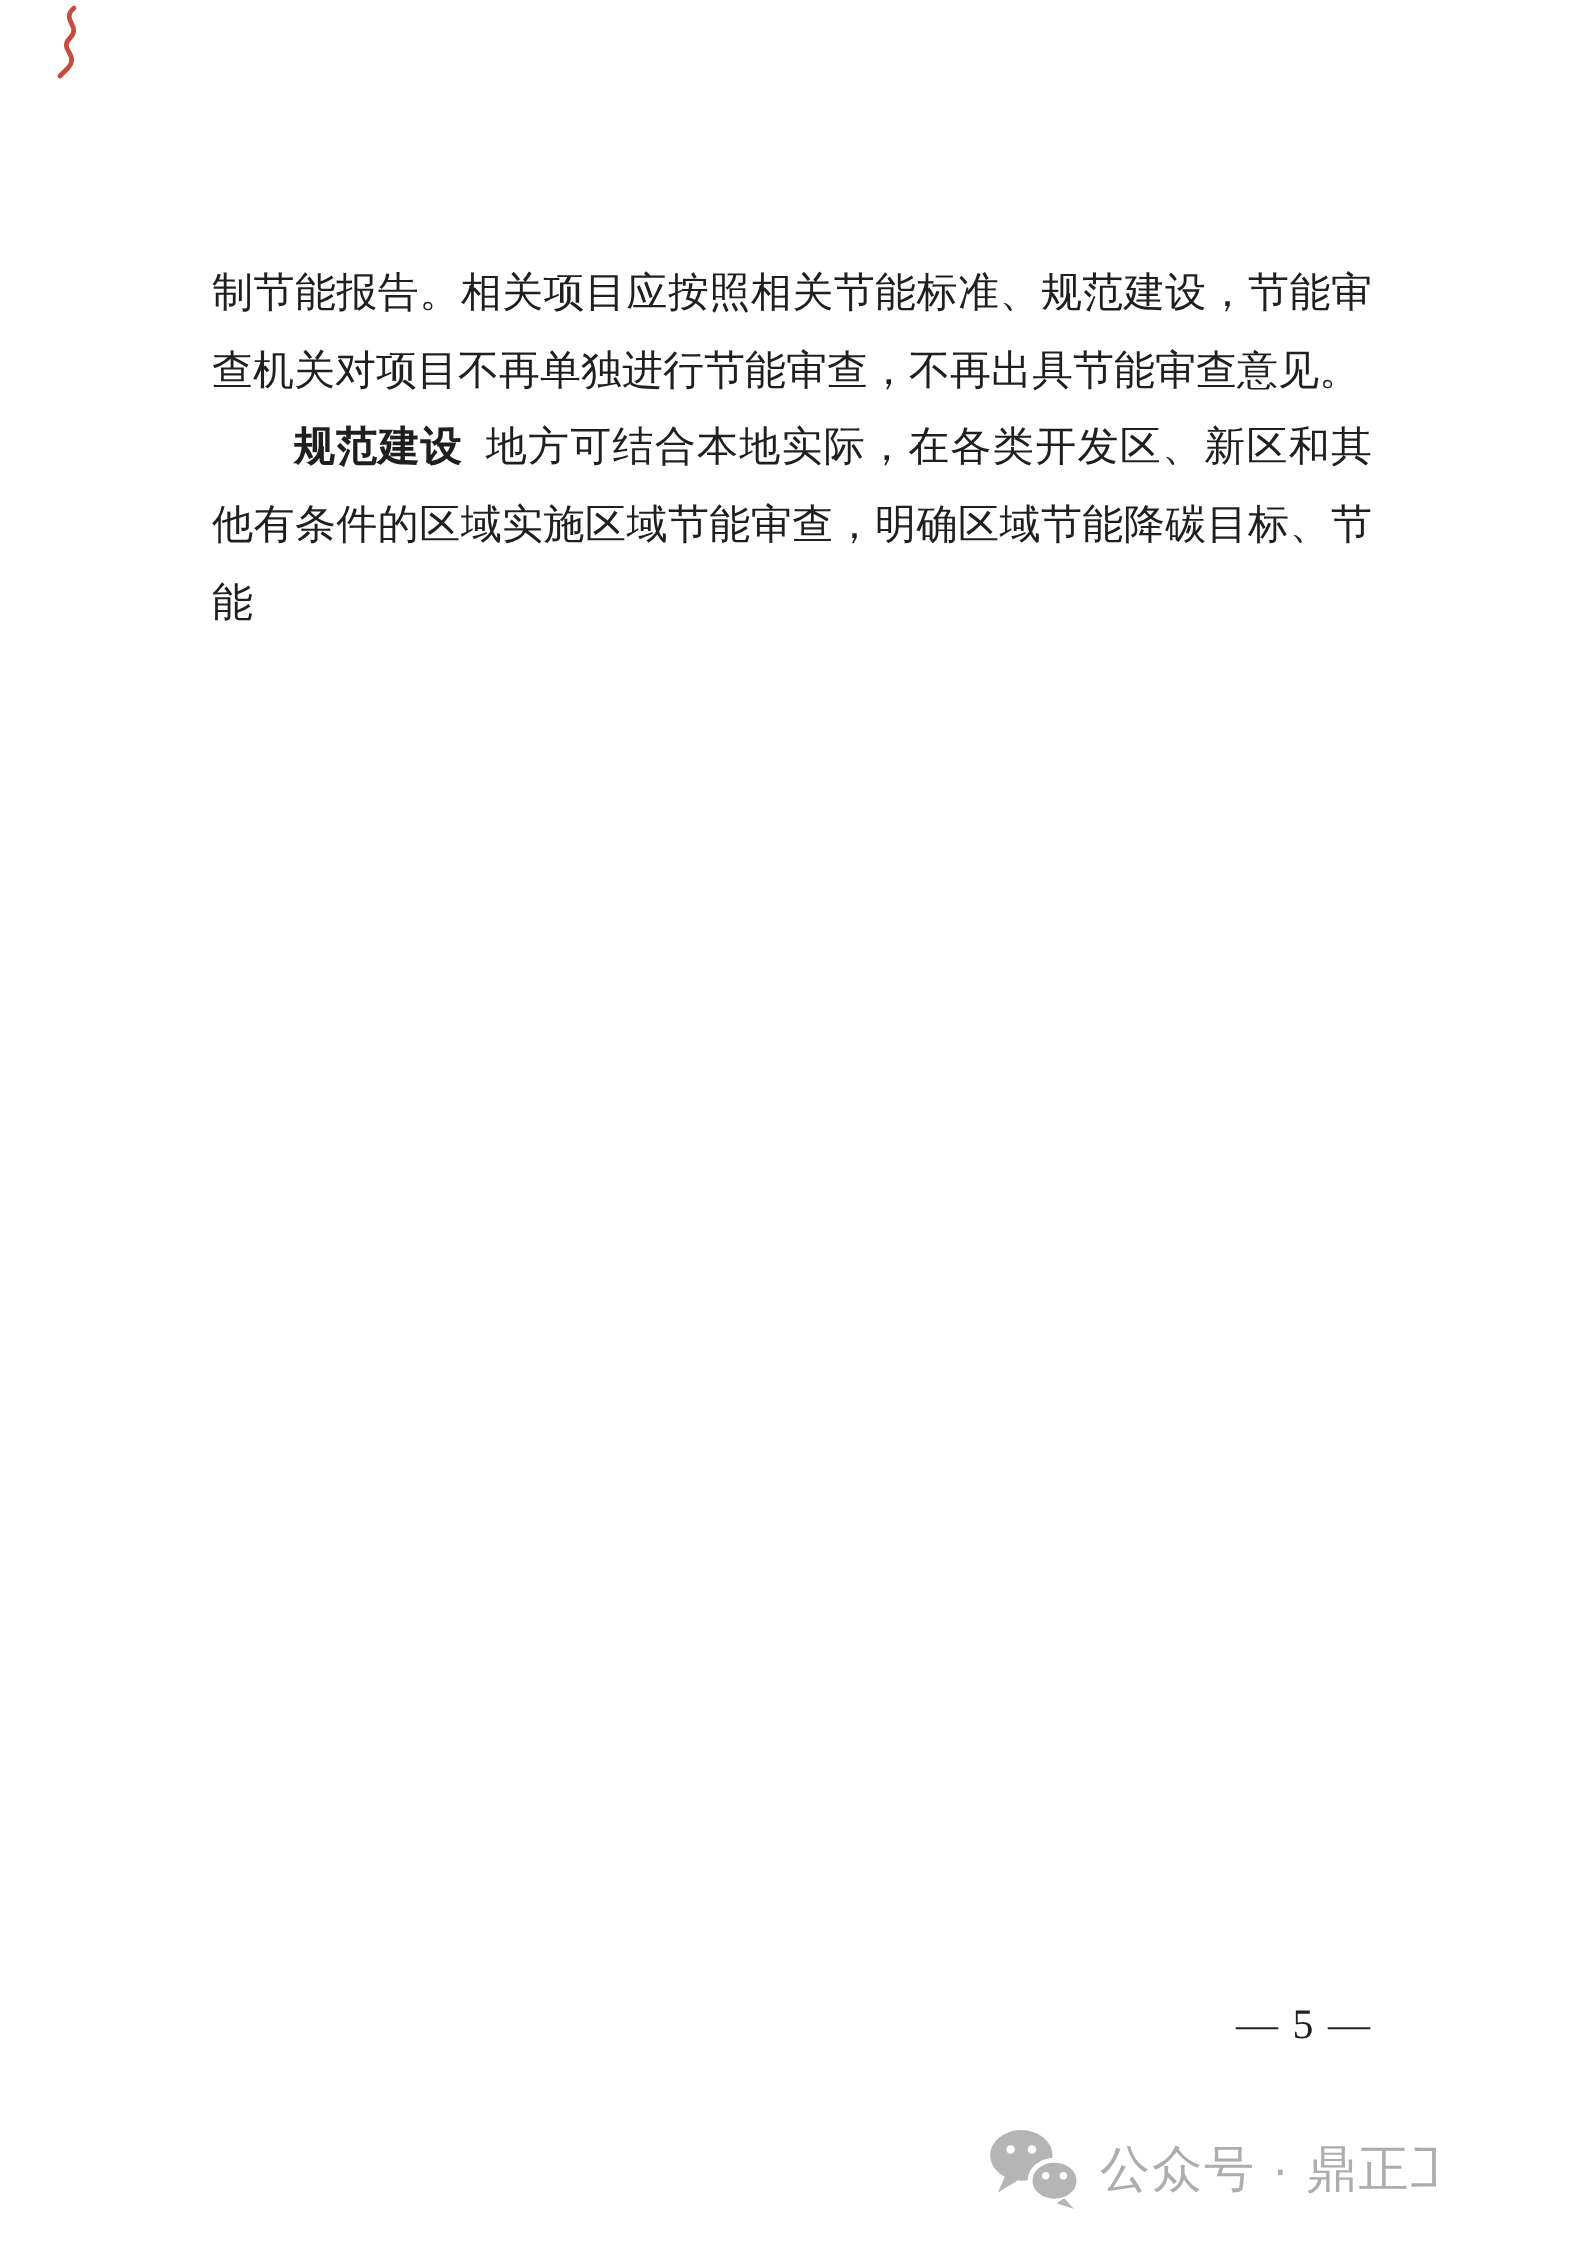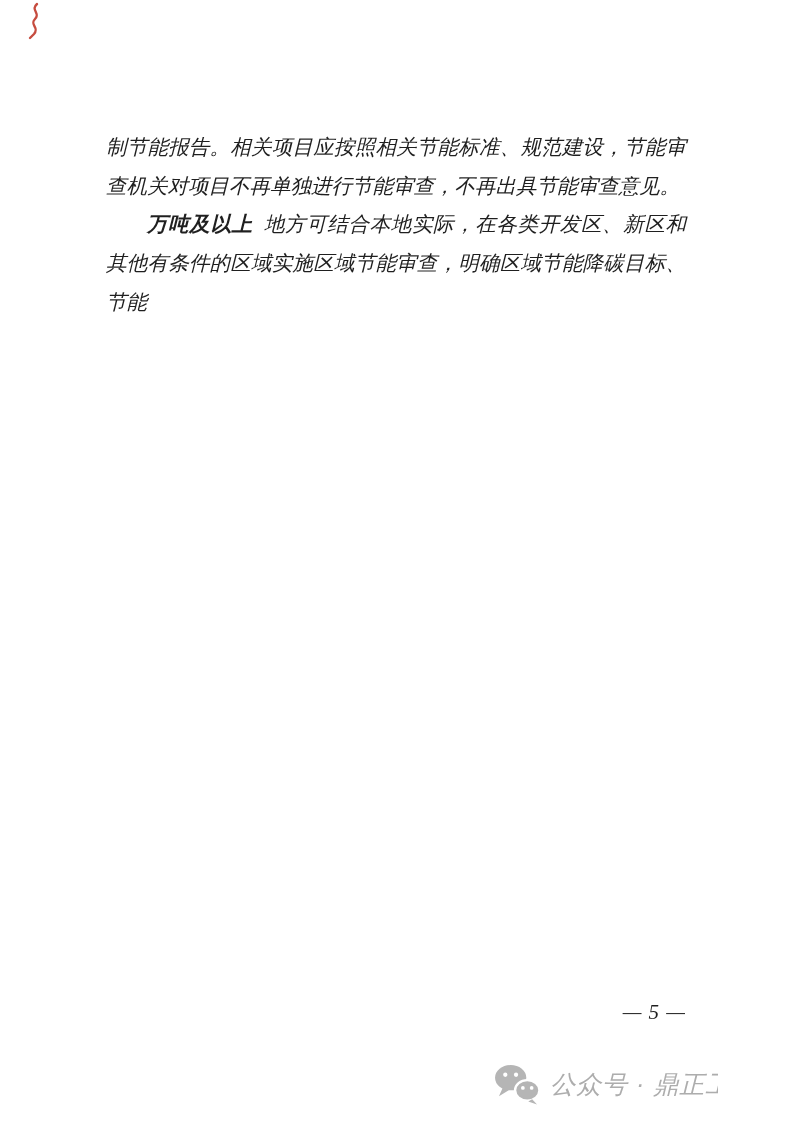--- a/index.html
+++ b/index.html
@@ -3,21 +3,20 @@
 <meta charset="utf-8">
 <style>
   html, body { margin: 0; padding: 0; background: #ffffff; }
   .page {
     position: relative;
     width: 718px;
     height: 1123px;
     background: #ffffff;
     overflow: hidden;
     font-family: "Liberation Serif", "DejaVu Serif", serif;
-    font-style: italic;
   }
   .red-mark {
     position: absolute;
     left: 26px;
     top: 2px;
     opacity: 0.9;
   }
   .doc-text {
     position: absolute;
     left: 106px;
@@ -66,21 +65,21 @@
 <body>
 
 <div class="page">
 
   <svg class="red-mark" width="20" height="38" viewBox="0 0 20 38">
     <path d="M11,2 C4,8 15,11 9,17 C3,23 14,25 8,32 C6,34 5,35 4,36" fill="none" stroke="#c0392b" stroke-width="2.4" stroke-linecap="round"></path>
   </svg>
 
   <div class="doc-text">
     <p><span>制节能报告。相关项目应按照相关节能标准、规范建设，节能审查机关对项目不再单独进行节能审查，不再出具节能审查意见。</span></p>
-    <p class="indent"><span class="head">万吨及以上</span><span>地方可结合本地实际，在各类开发区、新区和其他有条件的区域实施区域节能审查，明确区域节能降碳目标、节能</span></p>
+    <p class="indent"><span class="head">规范建设</span><span>地方可结合本地实际，在各类开发区、新区和其他有条件的区域实施区域节能审查，明确区域节能降碳目标、节能</span></p>
   </div>
 
   <div class="pagenum">— 5 —</div>
 
   <div class="footer">
     <span class="wx">
       <svg width="47" height="41" viewBox="0 0 48 42">
         <ellipse cx="17" cy="14" rx="16" ry="13" fill="#b5b5b5"></ellipse>
         <path d="M9 24 L5 33 L15 27 Z" fill="#b5b5b5"></path>
         <circle cx="11.5" cy="11" r="2.2" fill="#ffffff"></circle>

